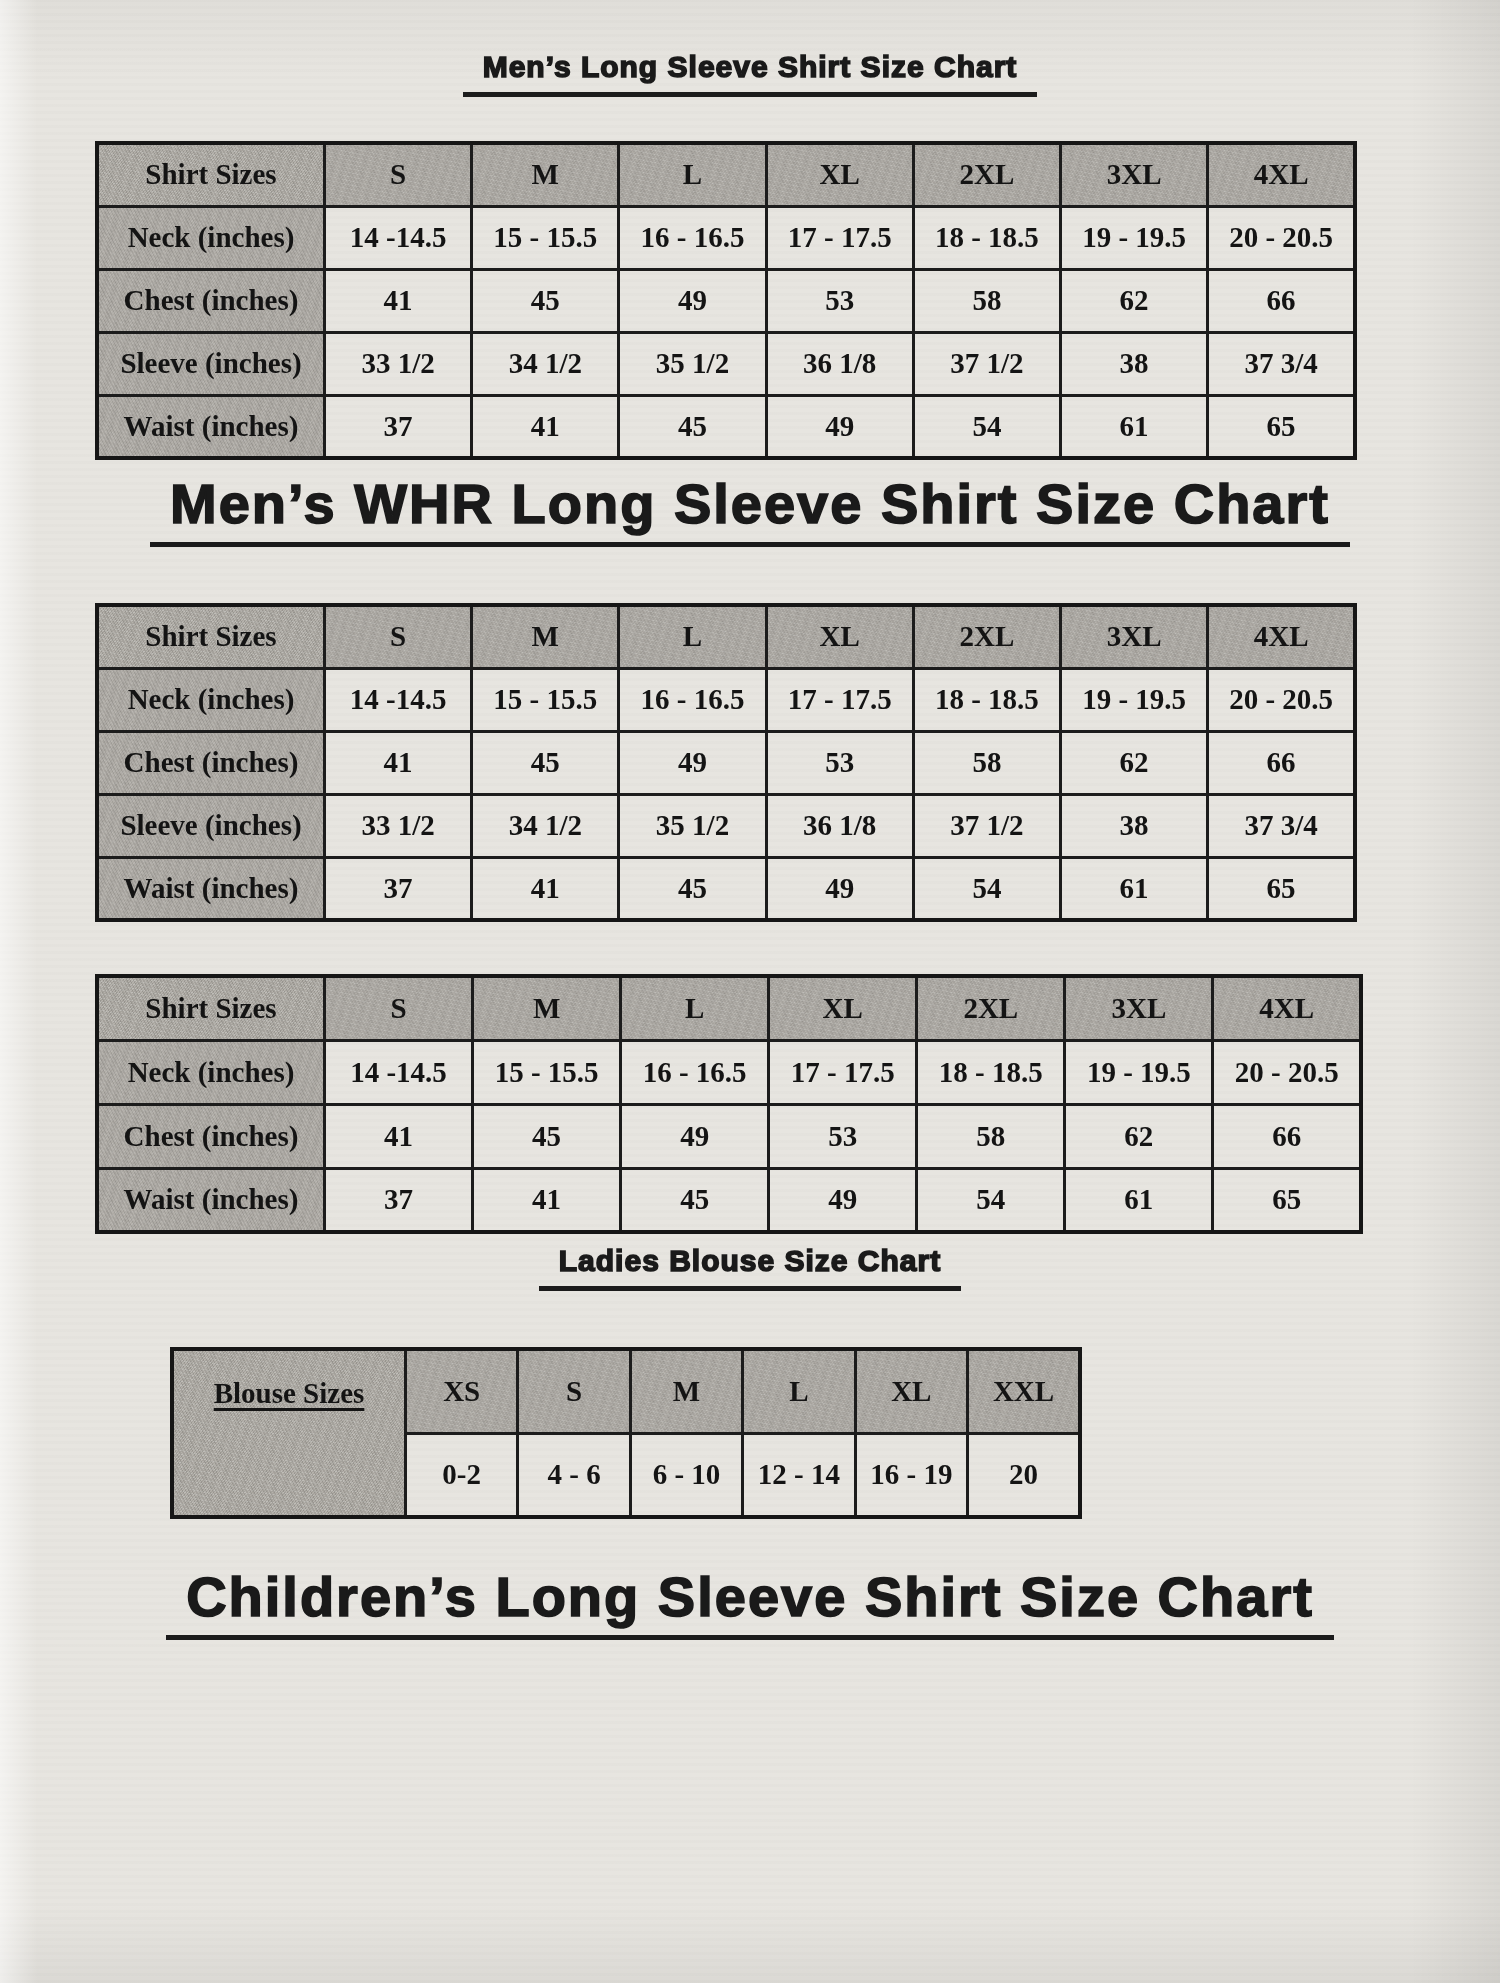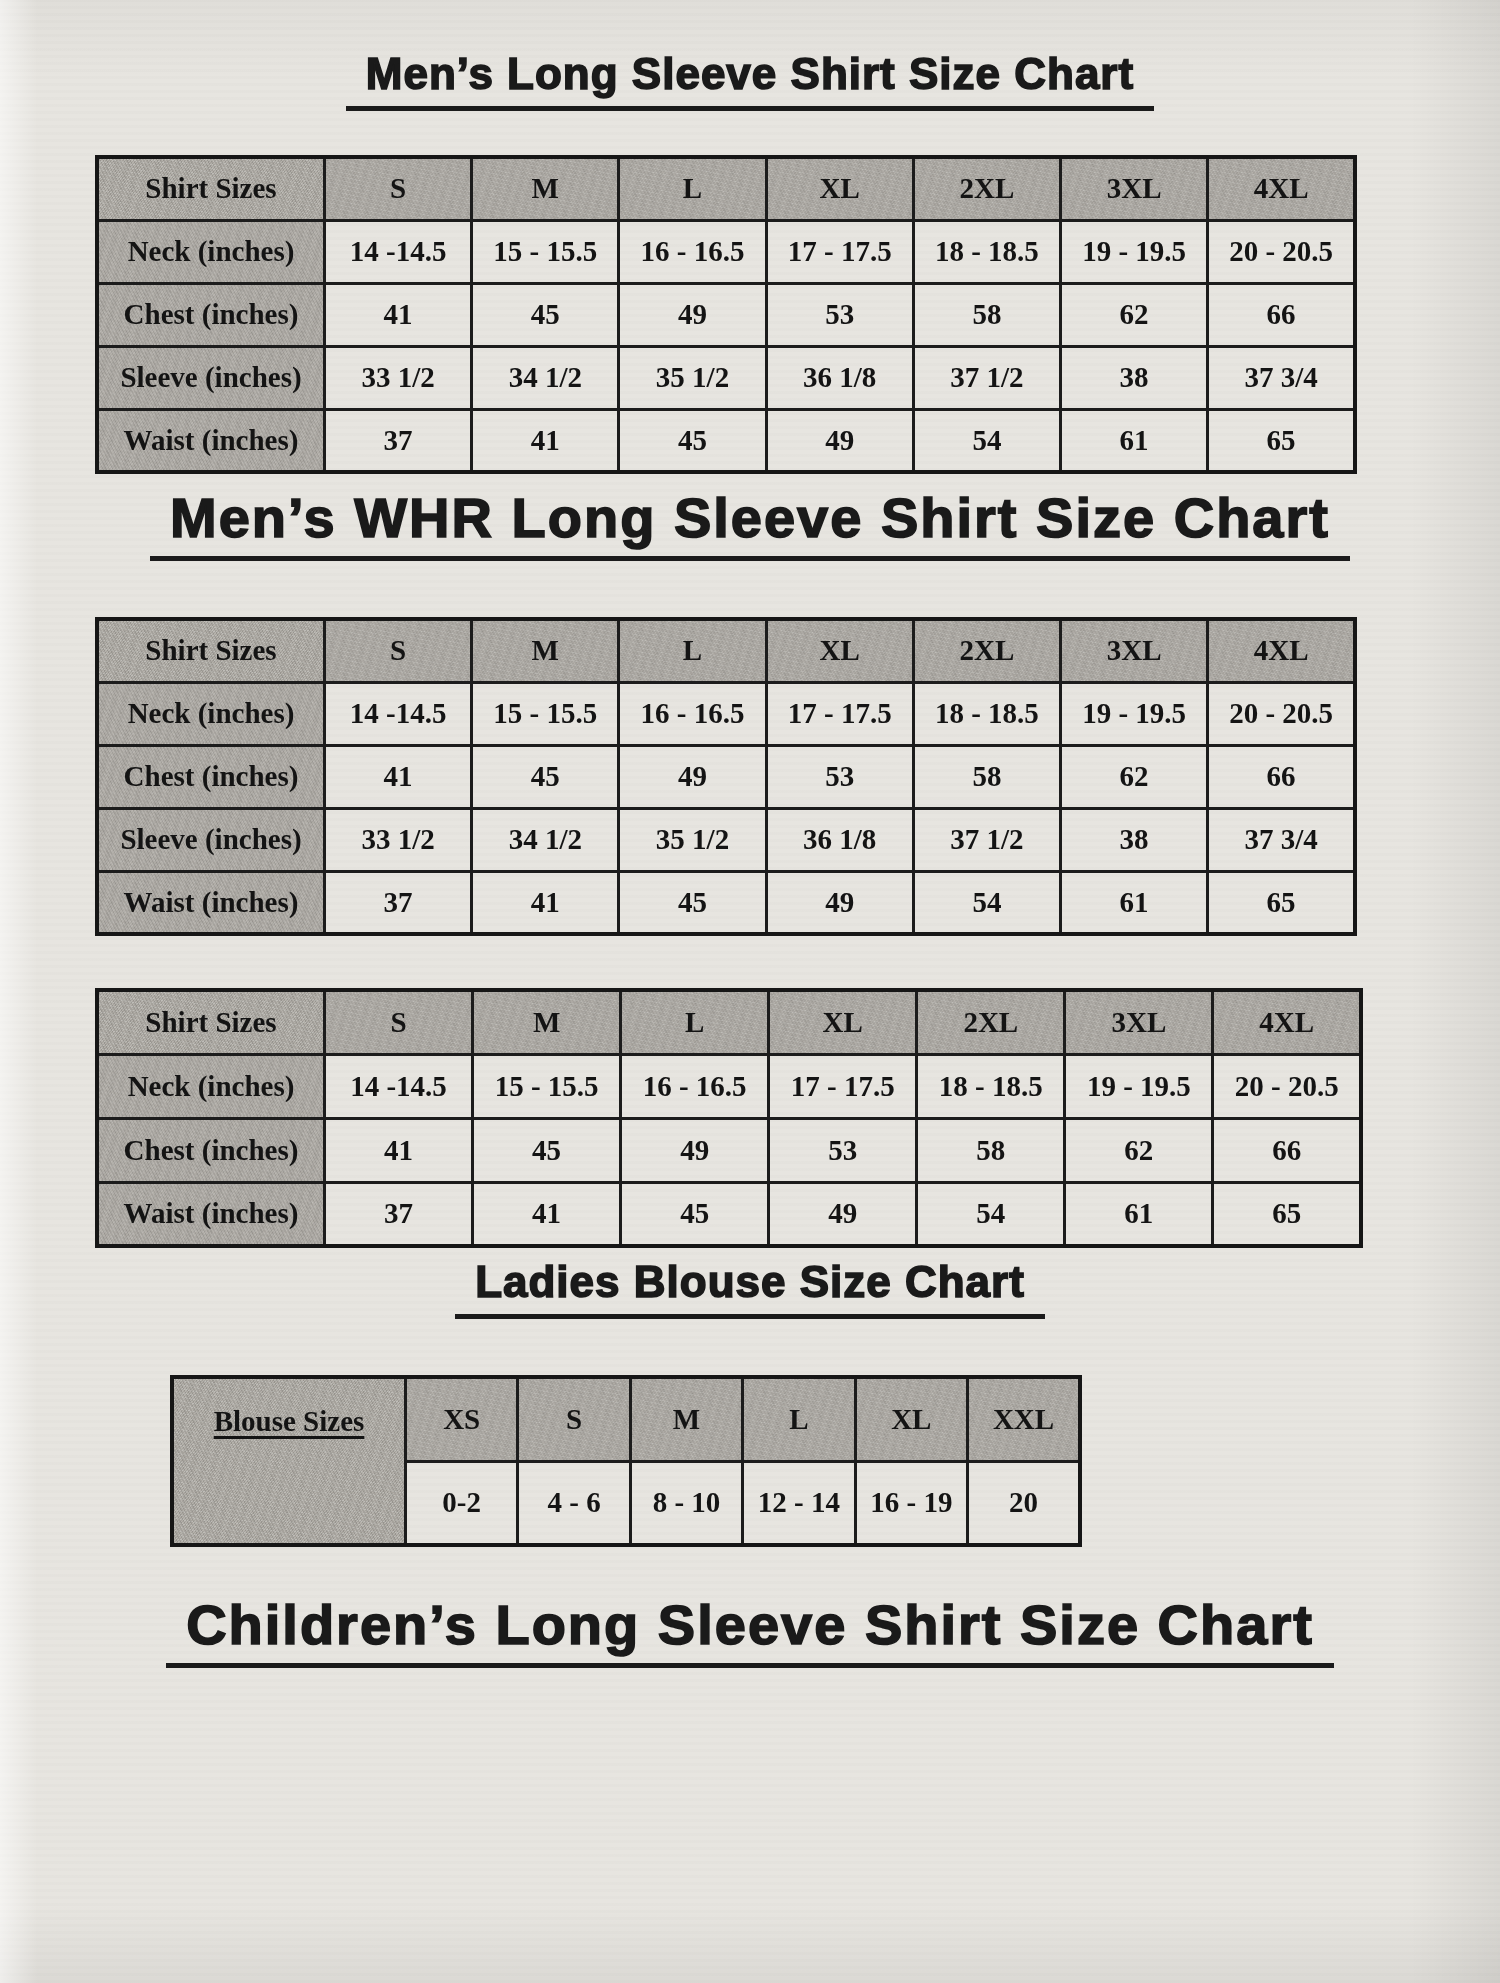--- a/index.html
+++ b/index.html
@@ -19,21 +19,21 @@
       repeating-linear-gradient(0deg, rgba(0,0,0,0.012) 0 3px, rgba(0,0,0,0) 3px 7px);
     overflow: hidden;
     color: #151515;
     font-family: "Liberation Serif", serif;
   }
   .title {
     font-family: "Liberation Sans", sans-serif;
     font-weight: 700;
     -webkit-text-stroke: 1.6px #1a1a1a;
     letter-spacing: 1px;
-    font-size: 44px;
+    font-size: 30px;
     color: #1a1a1a;
     text-align: center;
     margin: 0;
     line-height: 1.0;
   }
   .title .inner {
     display: inline-block;
     padding: 0 20px 10px 20px;
     border-bottom: 5px solid #1b1b1b;
   }
@@ -281,21 +281,21 @@
             <td class="hd colhead">XS</td>
             <td class="hd colhead">S</td>
             <td class="hd colhead">M</td>
             <td class="hd colhead">L</td>
             <td class="hd colhead">XL</td>
             <td class="hd colhead">XXL</td>
           </tr>
           <tr class="vals">
             <td class="val">0-2</td>
             <td class="val">4 - 6</td>
-            <td class="val">8 - 10</td>
+            <td class="val">6 - 10</td>
             <td class="val">12 - 14</td>
             <td class="val">16 - 19</td>
             <td class="val">20</td>
           </tr>
         </tbody>
       </table>
   </section>
 
   <section id="sec-4">
     <h1 class="title big"><span class="inner">Children’s Long Sleeve Shirt Size Chart</span></h1>

